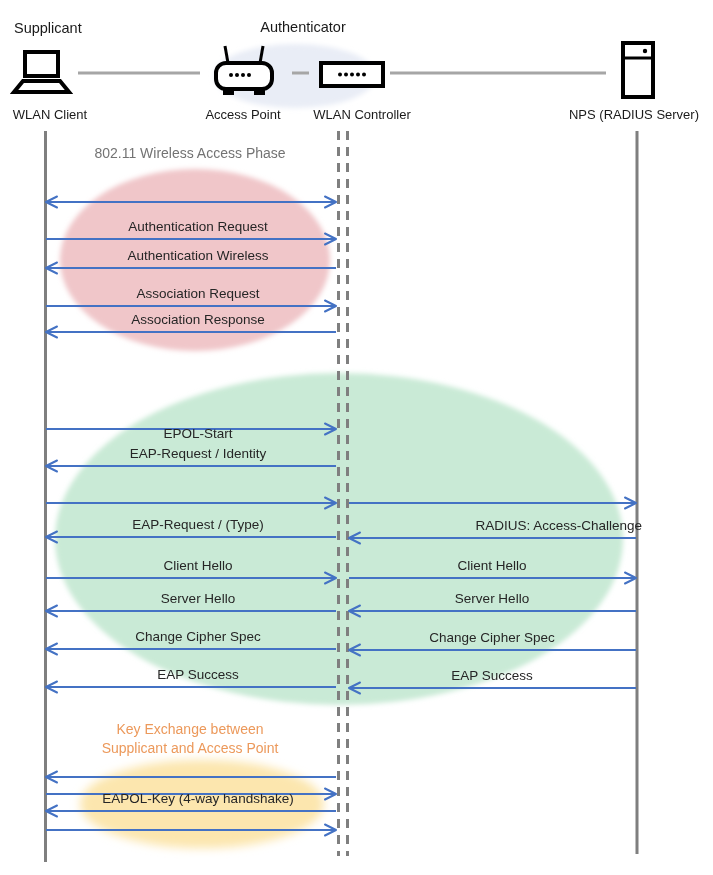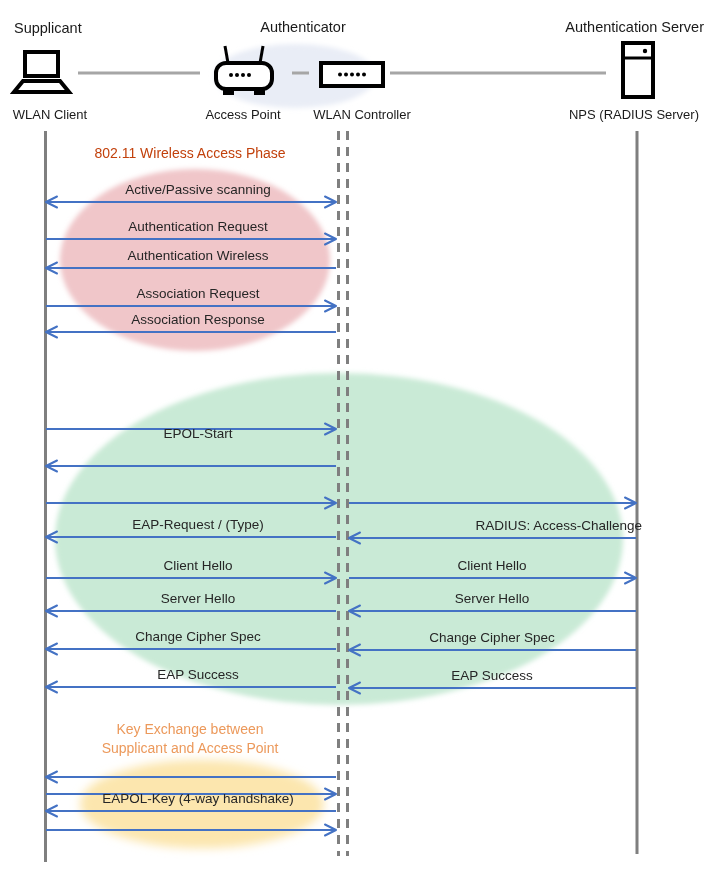--- a/index.html
+++ b/index.html
@@ -82,45 +82,44 @@
       <line x1="46" y1="777" x2="336" y2="777" stroke="#4472C4" stroke-width="2"></line>
       <path d="M 57 771.5 L 46 777 L 57 782.5" fill="none" stroke="#4472C4" stroke-width="2" stroke-linecap="round" stroke-linejoin="round"></path>
       <line x1="46" y1="794" x2="336" y2="794" stroke="#4472C4" stroke-width="2"></line>
       <path d="M 325 788.5 L 336 794 L 325 799.5" fill="none" stroke="#4472C4" stroke-width="2" stroke-linecap="round" stroke-linejoin="round"></path>
       <line x1="46" y1="811" x2="336" y2="811" stroke="#4472C4" stroke-width="2"></line>
       <path d="M 57 805.5 L 46 811 L 57 816.5" fill="none" stroke="#4472C4" stroke-width="2" stroke-linecap="round" stroke-linejoin="round"></path>
       <line x1="46" y1="830" x2="336" y2="830" stroke="#4472C4" stroke-width="2"></line>
       <path d="M 325 824.5 L 336 830 L 325 835.5" fill="none" stroke="#4472C4" stroke-width="2" stroke-linecap="round" stroke-linejoin="round"></path>
     </svg>
   <div id="labels">
-      <div class="msg-label" style="left: 48px; top: 182px;">Active/Passive scanning</div>
       <div class="msg-label" style="left: 48px; top: 219px;">Authentication Request</div>
       <div class="msg-label" style="left: 48px; top: 248px;">Authentication Wireless</div>
       <div class="msg-label" style="left: 48px; top: 286px;">Association Request</div>
       <div class="msg-label" style="left: 48px; top: 312px;">Association Response</div>
       <div class="msg-label" style="left: 48px; top: 426px;">EPOL-Start</div>
+      <div class="msg-label" style="left: 48px; top: 446px;">EAP-Request / Identity</div>
       <div class="msg-label" style="left: 48px; top: 517px;">EAP-Request / (Type)</div>
       <div class="msg-label" style="left: 342px; top: 518px; text-align: right;">RADIUS: Access-Challenge</div>
       <div class="msg-label" style="left: 48px; top: 558px;">Client Hello</div>
       <div class="msg-label" style="left: 342px; top: 558px;">Client Hello</div>
       <div class="msg-label" style="left: 48px; top: 591px;">Server Hello</div>
       <div class="msg-label" style="left: 342px; top: 591px;">Server Hello</div>
       <div class="msg-label" style="left: 48px; top: 629px;">Change Cipher Spec</div>
       <div class="msg-label" style="left: 342px; top: 630px;">Change Cipher Spec</div>
       <div class="msg-label" style="left: 48px; top: 667px;">EAP Success</div>
       <div class="msg-label" style="left: 342px; top: 668px;">EAP Success</div>
       <div class="msg-label" style="left: 48px; top: 791px;">EAPOL-Key (4-way handshake)</div>
-      <div class="phase-title" style="left: 40px; top: 144px; color: #c2410c;">802.11 Wireless Access Phase</div>
+      <div class="phase-title" style="left: 40px; top: 144px; color: #737373;">802.11 Wireless Access Phase</div>
       <div class="phase-title" style="left: 40px; top: 720px; color: rgb(236, 153, 91);">Key Exchange between
 Supplicant and Access Point</div>
     </div>
 
   <div class="role-label" style="left:14px;top:20px;">Supplicant</div>
   <div class="role-label" style="left:203px;top:19px;width:200px;text-align:center;">Authenticator</div>
-  <div class="role-label" style="left:504px;top:19px;width:200px;text-align:right;">Authentication Server</div>
 
   <svg class="icon" style="left:10px;top:50px;" width="64" height="46" viewBox="0 0 64 46">
     <rect x="15" y="2" width="33" height="24" fill="#fff" stroke="#000" stroke-width="4"></rect>
     <path d="M13 31 H50 L59 42 H4 Z" fill="#fff" stroke="#000" stroke-width="4"></path>
   </svg>
 
   <svg class="icon" style="left:213px;top:44px;" width="62" height="54" viewBox="0 0 62 54">
     <path d="M12 2 L15 19" stroke="#000" stroke-width="3" fill="none"></path>
     <path d="M50 2 L47 19" stroke="#000" stroke-width="3" fill="none"></path>
     <rect x="3" y="19" width="56" height="26" rx="10" fill="#fff" stroke="#000" stroke-width="4"></rect>

